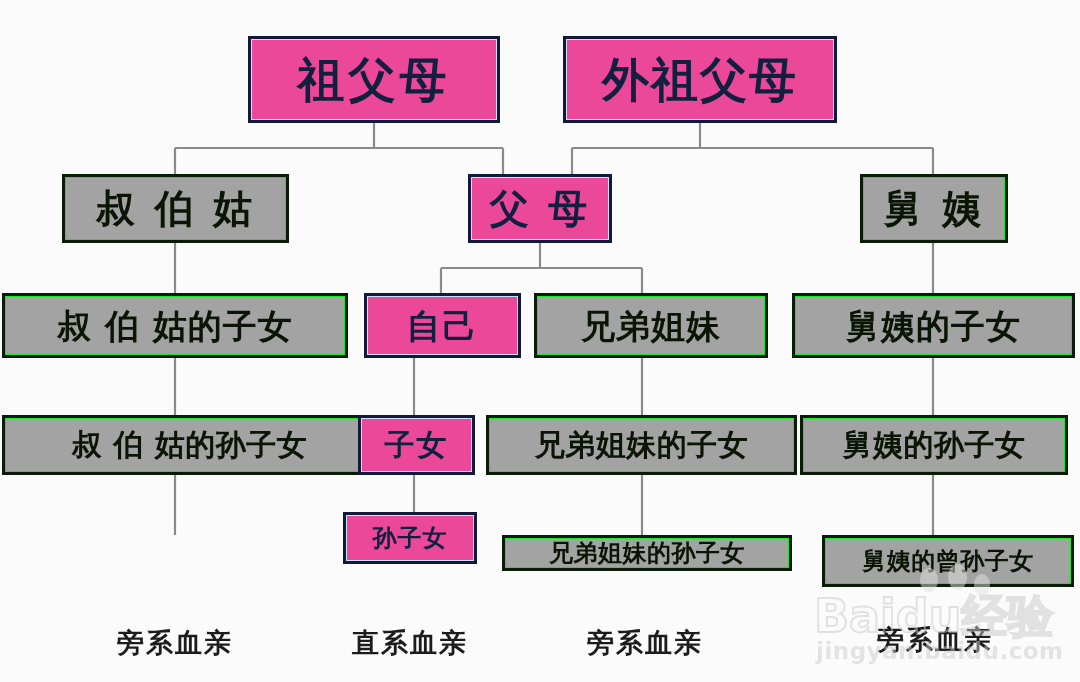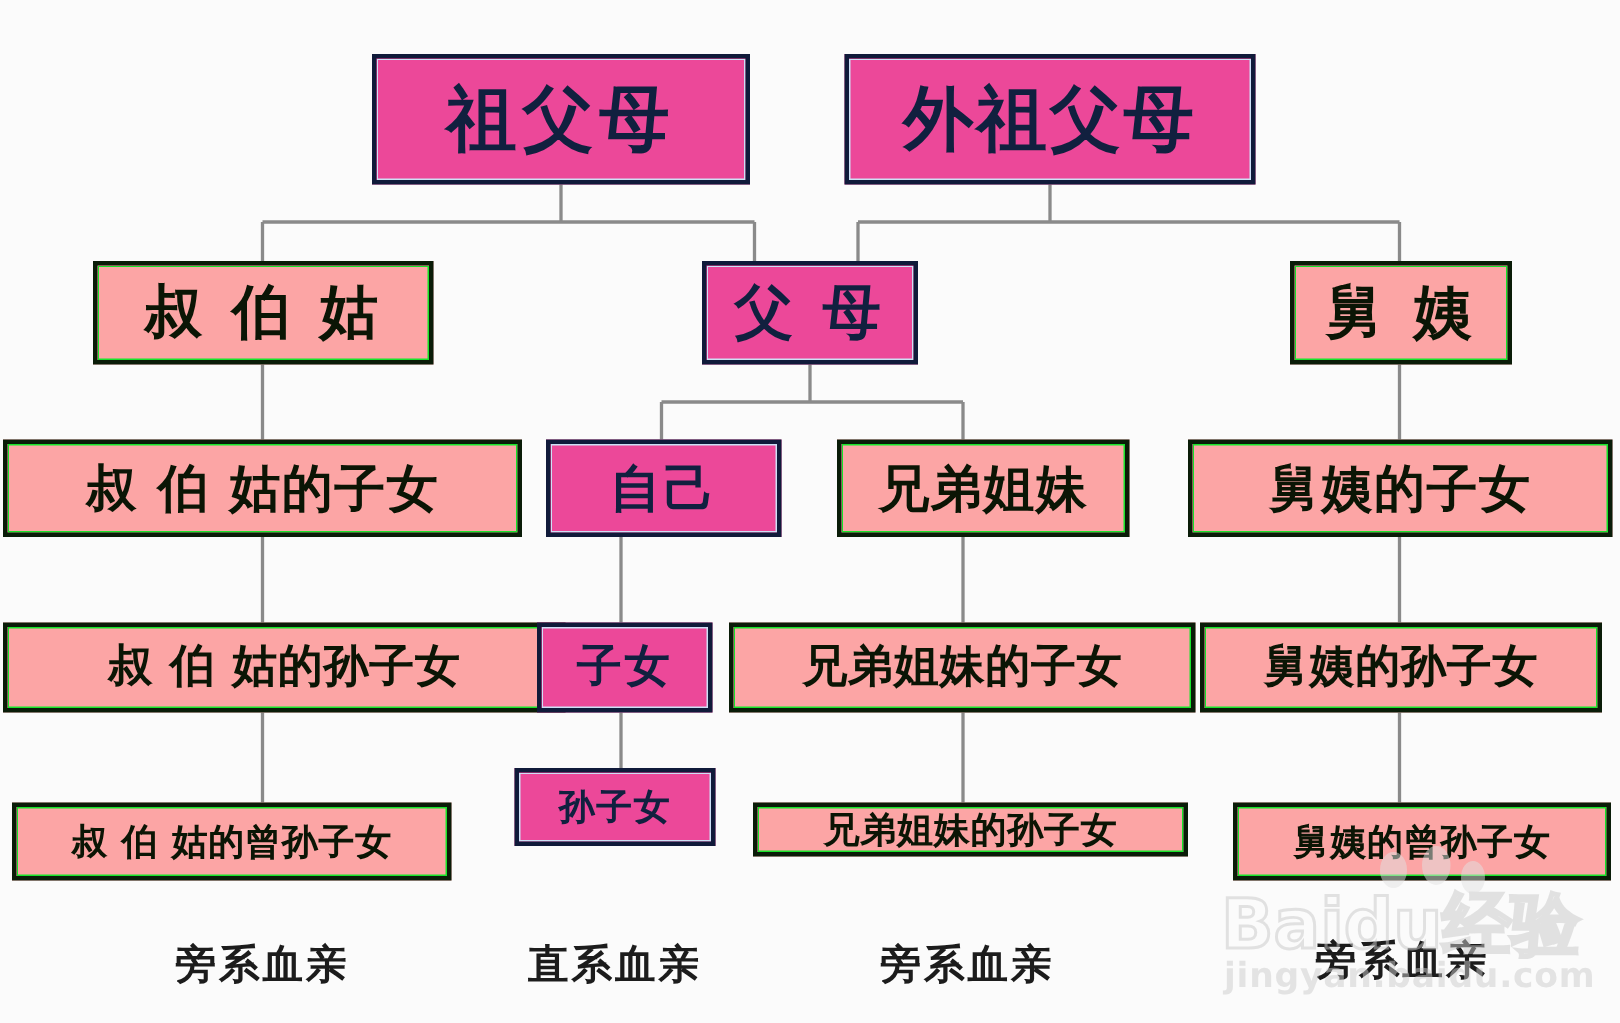--- a/index.html
+++ b/index.html
@@ -47,21 +47,21 @@
     white-space: nowrap;
     font-weight: 700;
   }
   .node.blue {
     background: #ec4899;
     border: 3px solid #101a3a;
     color: #11203f;
     box-shadow: inset 0 0 0 1px #cde0f6;
   }
   .node.green {
-    background: #fca5a5;
+    background: #a3a3a3;
     border: 3px solid #0a1c08;
     color: #0b1505;
     box-shadow: inset 0 0 0 1px #16e52a;
   }
 
   
   .cat-label {
     position: absolute;
     color: #1c1c1c;
     font-weight: 700;
@@ -142,33 +142,32 @@
   <div class="node green" style="left:62px; top:174px; width:227px; height:69px; font-size:39px; letter-spacing:3px;">叔 伯 姑</div>
 
   <div class="node blue" style="left:468px; top:174px; width:144px; height:69px; font-size:39px; letter-spacing:3px;">父 母</div>
 
   <div class="node green" style="left:860px; top:174px; width:148px; height:69px; font-size:39px; letter-spacing:3px;">舅 姨</div>
 
   <div class="node green" style="left:2px; top:293px; width:346px; height:65px; font-size:34px; letter-spacing:1px;">叔 伯 姑的子女</div>
 
   <div class="node blue" style="left:364px; top:293px; width:157px; height:65px; font-size:34px; letter-spacing:2px;">自己</div>
 
-  <div class="node green" style="left:534px; top:293px; width:195px; height:65px; font-size:34px; letter-spacing:1px;margin-left:24px;">兄弟姐妹</div>
+  <div class="node green" style="left:534px; top:293px; width:234px; height:65px; font-size:34px; letter-spacing:1px;">兄弟姐妹</div>
 
   <div class="node green" style="left:792px; top:293px; width:283px; height:65px; font-size:34px; letter-spacing:1px;">舅姨的子女</div>
 
   <div class="node green" style="left:2px; top:415px; width:375px; height:60px; font-size:30px; letter-spacing:0.5px;">叔 伯 姑的孙子女</div>
 
   <div class="node blue" style="left:358px; top:415px; width:117px; height:60px; font-size:30px; letter-spacing:2px;">子女</div>
 
   <div class="node green" style="left:486px; top:415px; width:311px; height:60px; font-size:30px; letter-spacing:0.5px;">兄弟姐妹的子女</div>
 
   <div class="node green" style="left:800px; top:415px; width:268px; height:60px; font-size:30px; letter-spacing:0.5px;">舅姨的孙子女</div>
 
-  <div class="node green" style="left:8px; top:535px; width:293px; height:52px; font-size:24px; letter-spacing:0.5px;">叔 伯 姑的曾孙子女</div>
 
   <div class="node blue" style="left:343px; top:512px; width:134px; height:52px; font-size:24px; letter-spacing:1px;">孙子女</div>
 
   <div class="node green" style="left:502px; top:535px; width:290px; height:36px; font-size:24px; letter-spacing:0.5px;">兄弟姐妹的孙子女</div>
 
   <div class="node green" style="left:822px; top:535px; width:252px; height:52px; font-size:24px; letter-spacing:0.5px;">舅姨的曾孙子女</div>
 
   <div class="cat-label" style="left:60px; top:625px; width:230px;">旁系血亲</div>
 
   <div class="cat-label" style="left:300px; top:625px; width:220px;">直系血亲</div>

